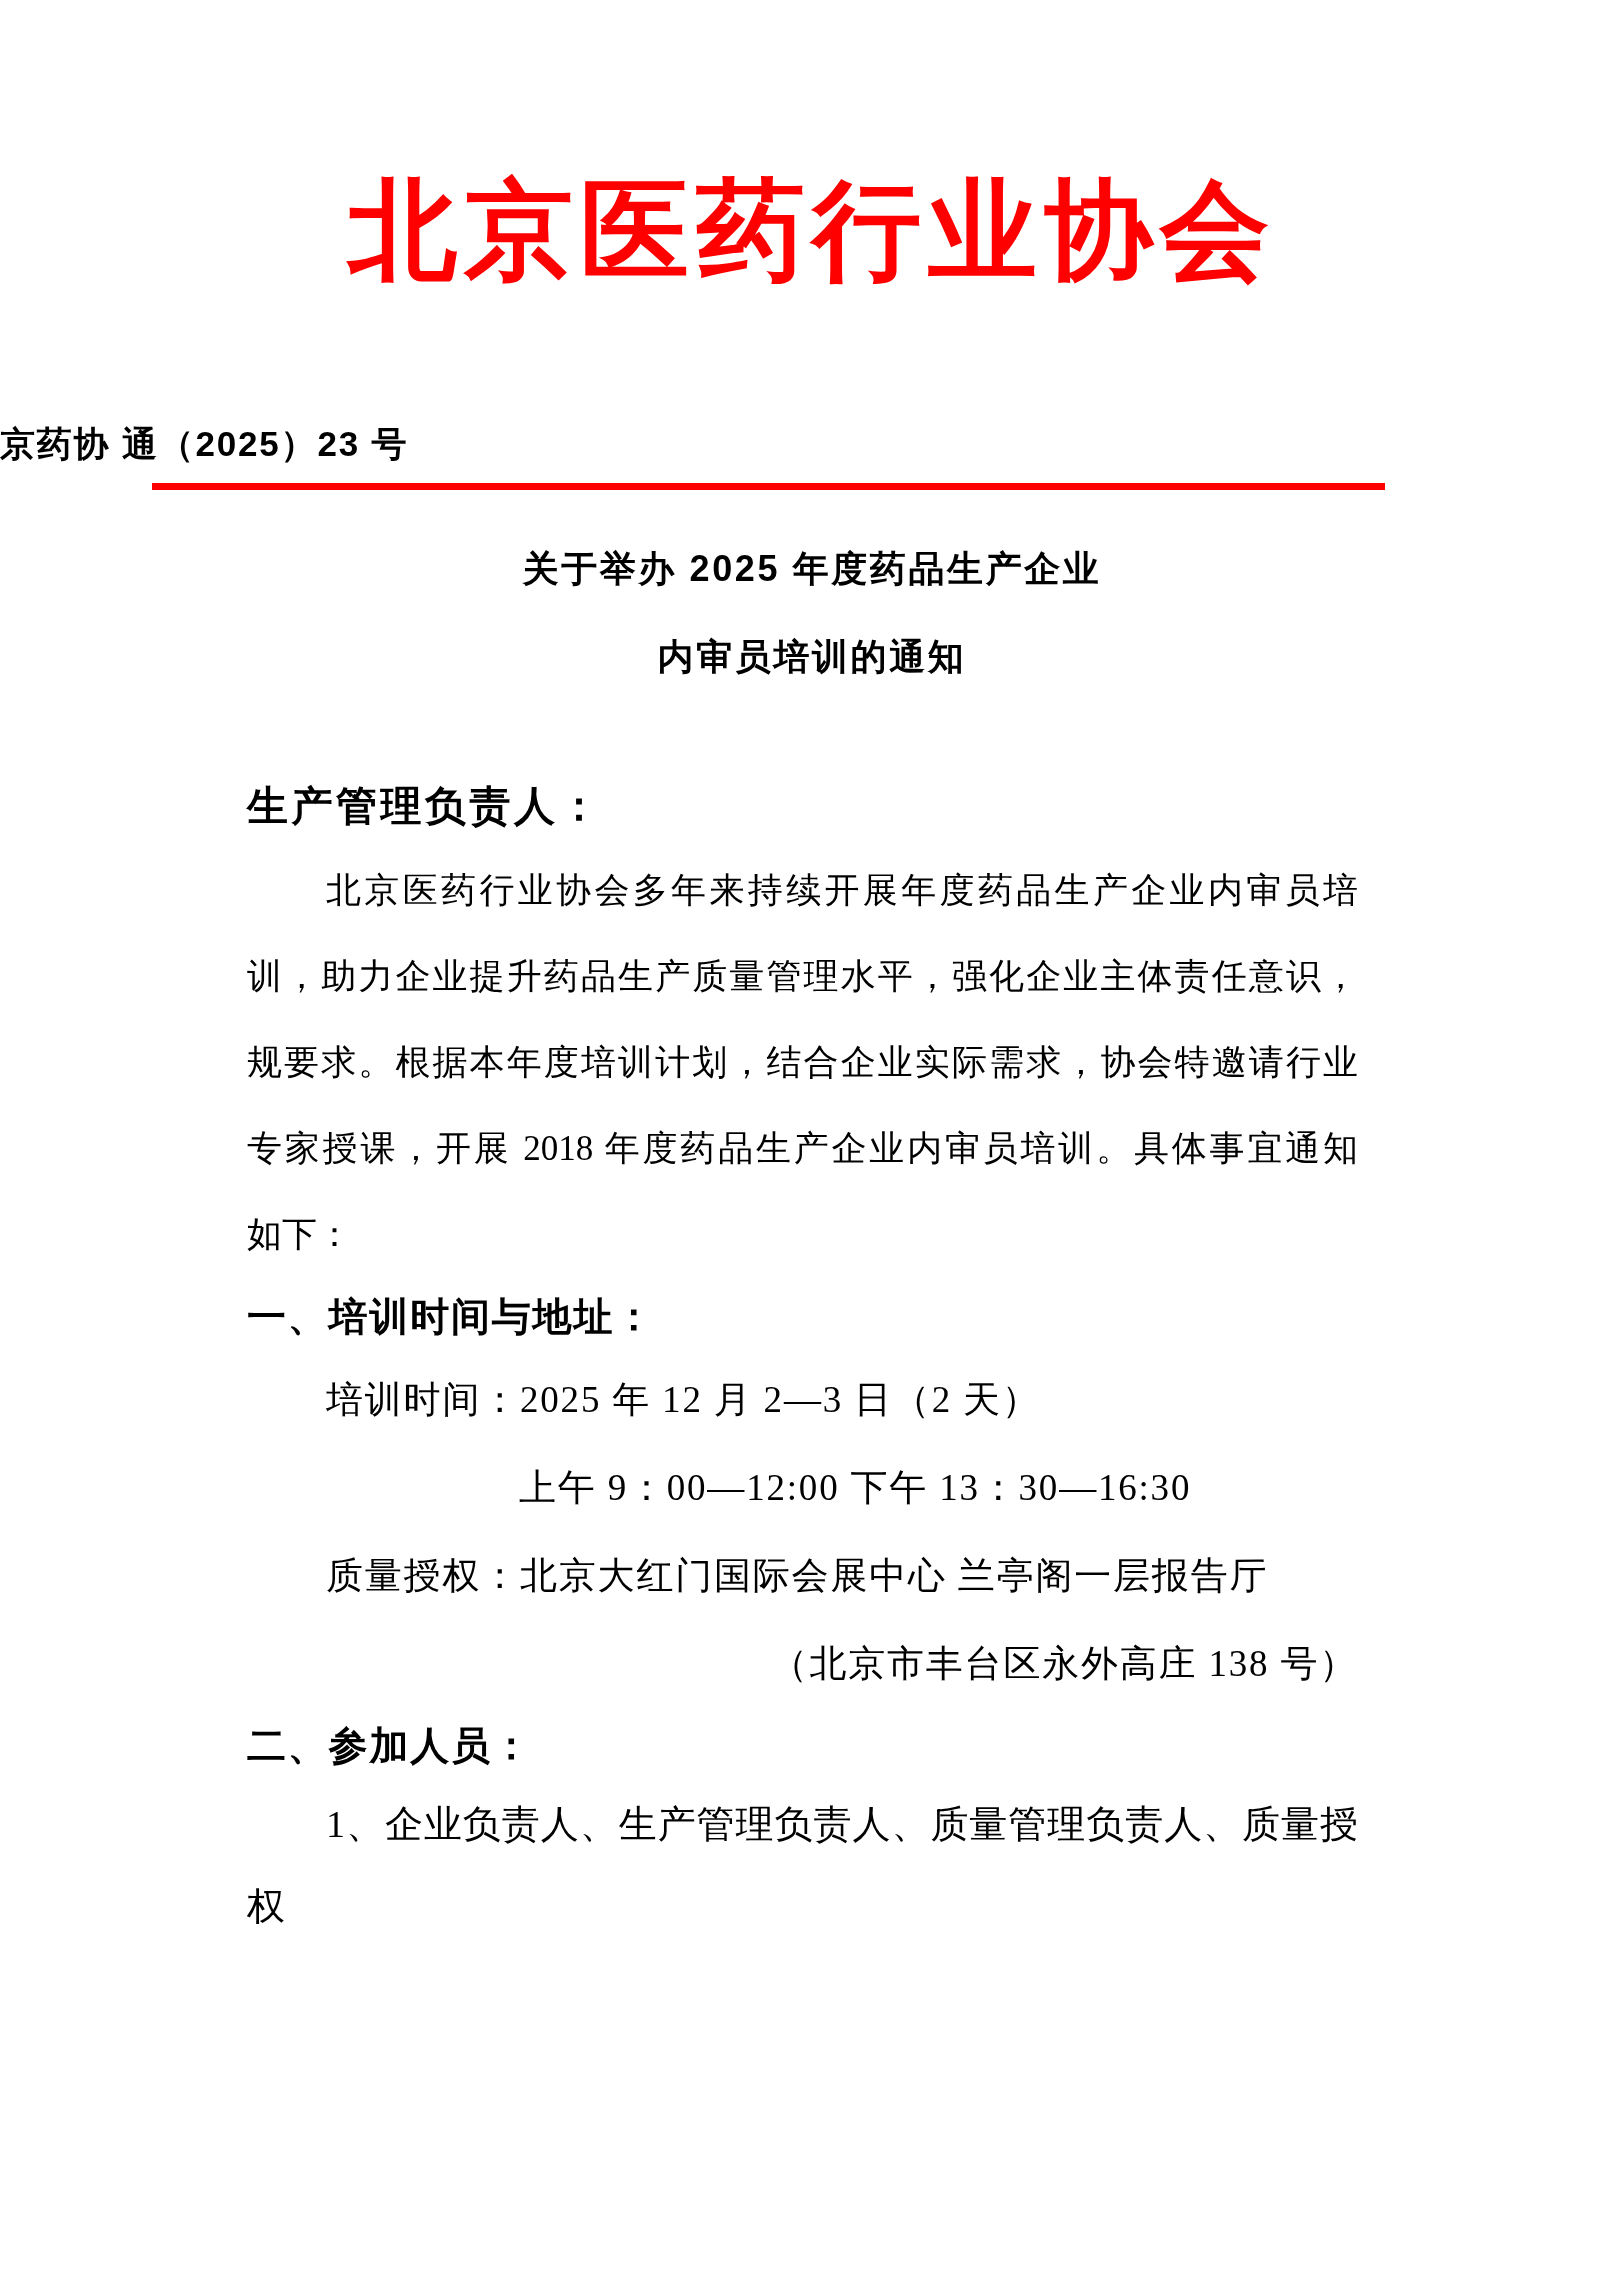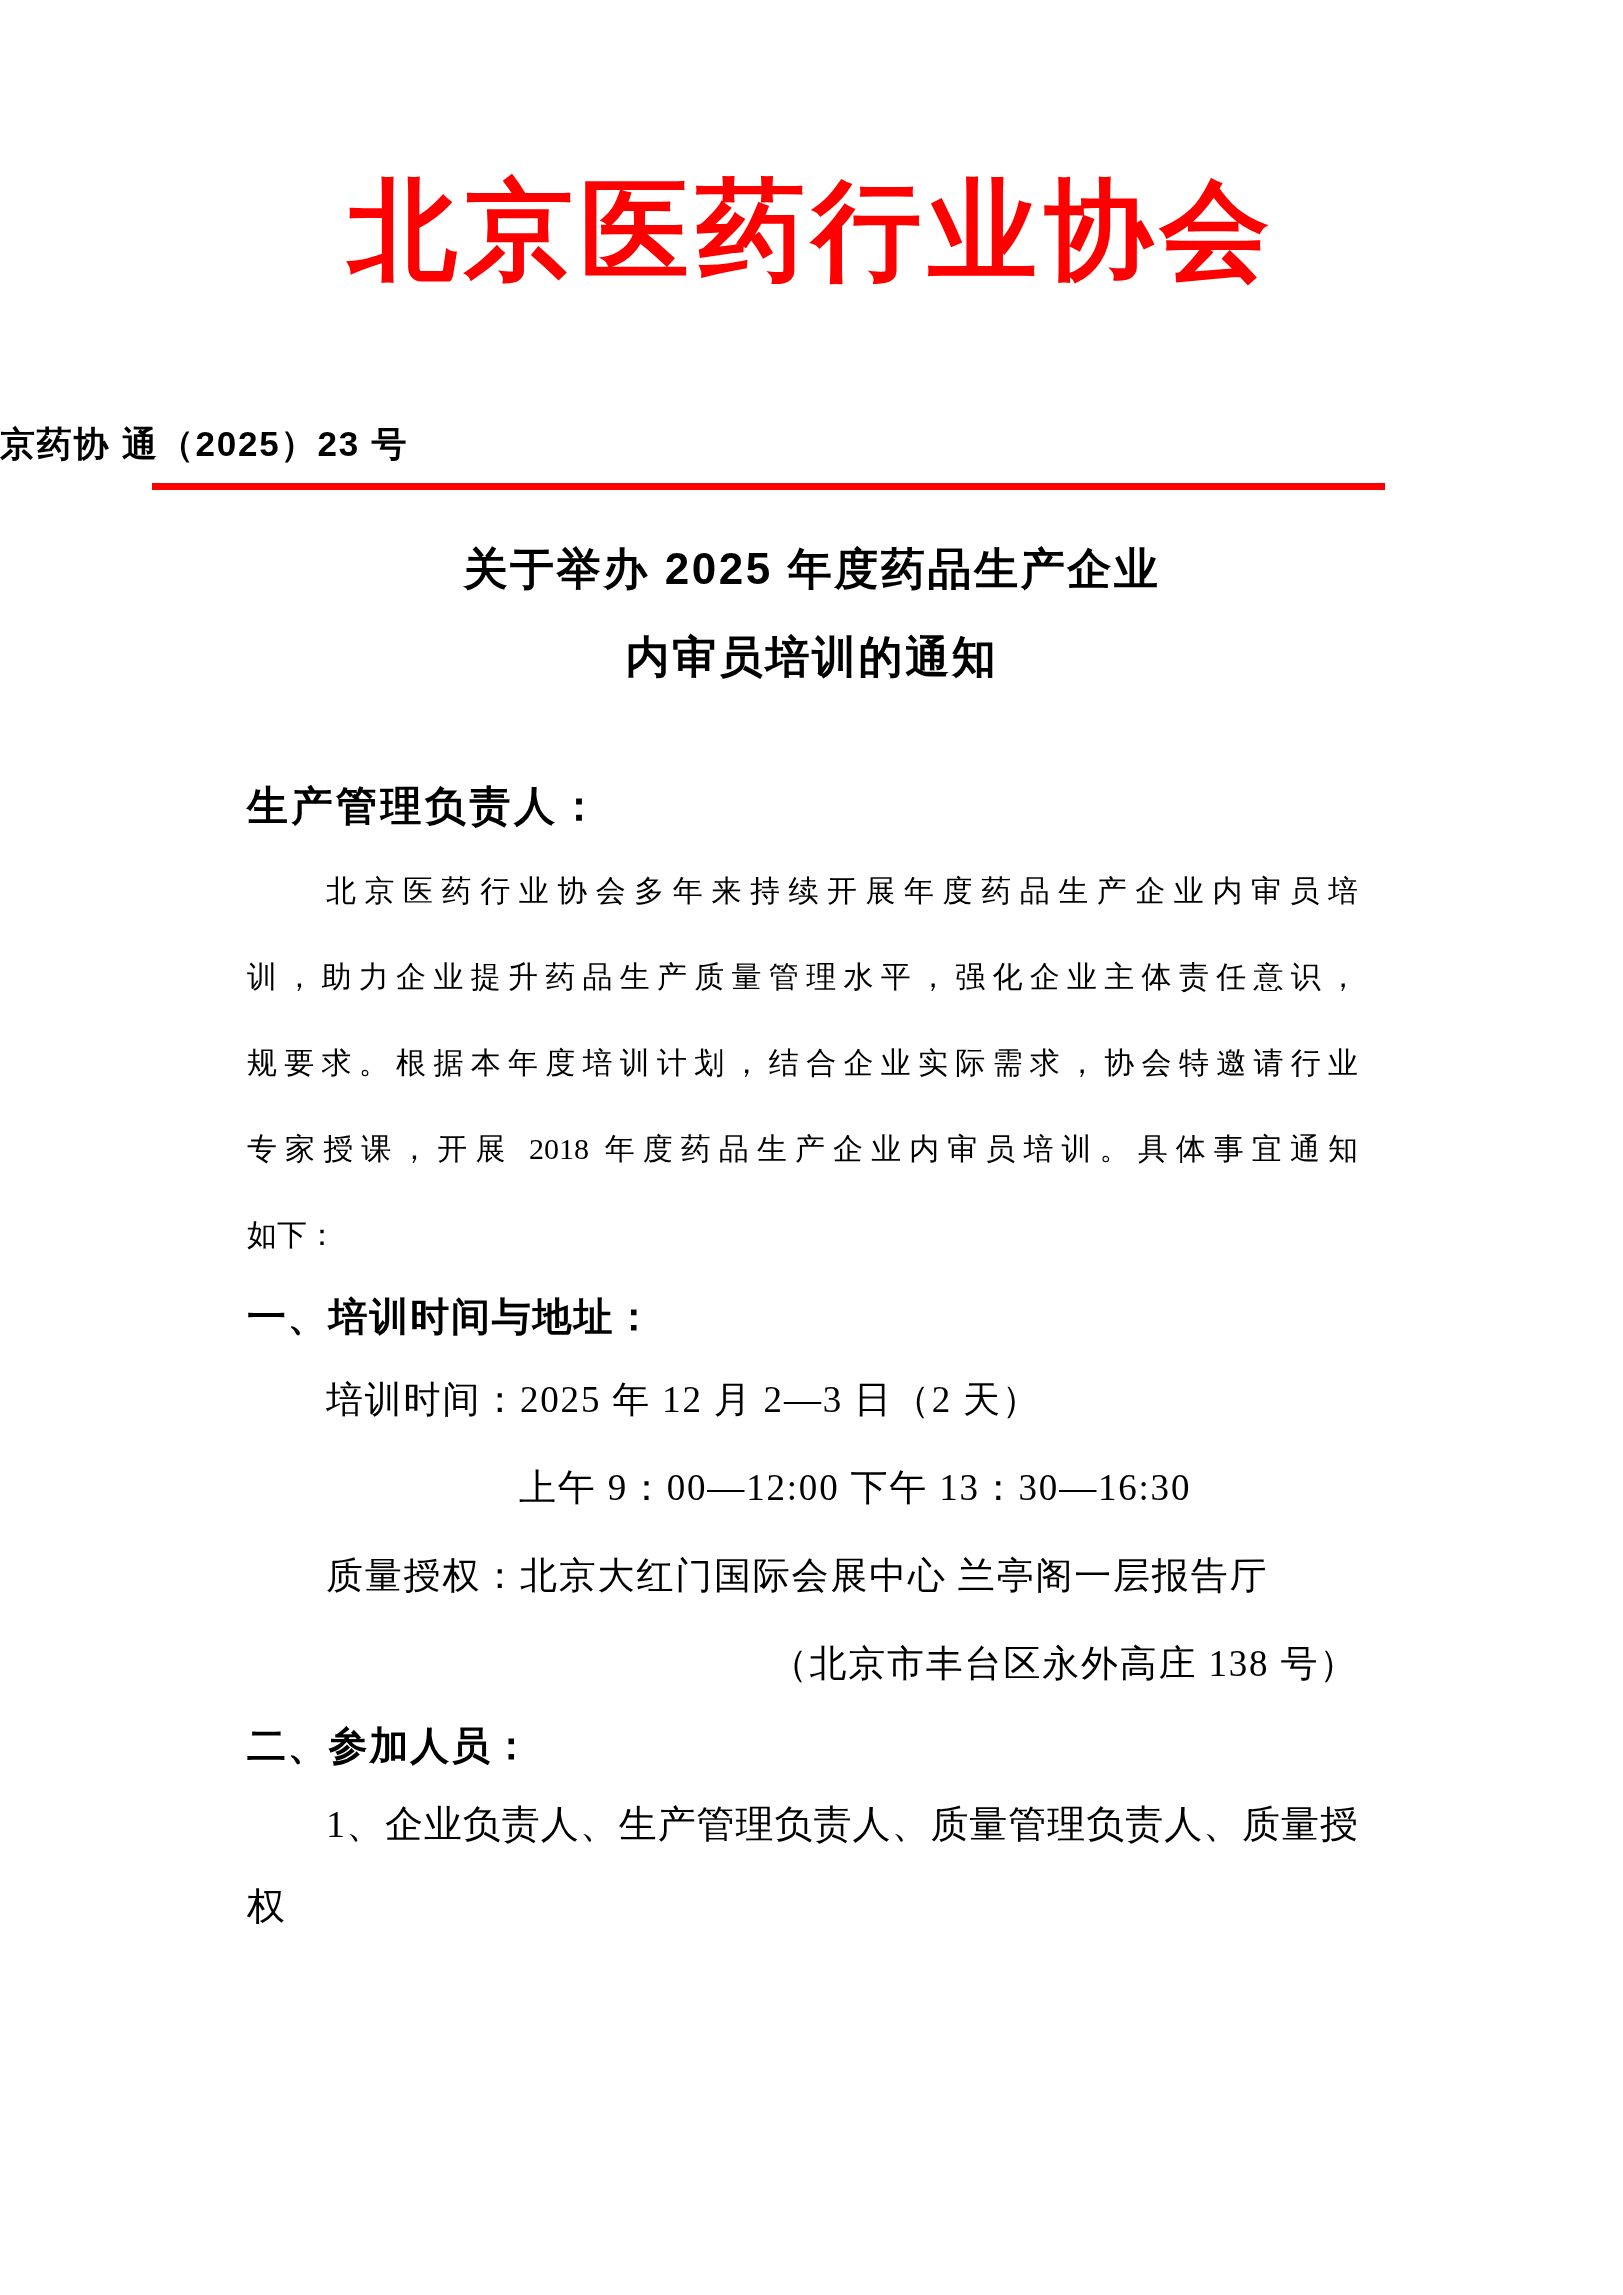--- a/index.html
+++ b/index.html
@@ -42,41 +42,41 @@
     margin-left: 152px;
     width: 1233px;
     height: 7px;
     background: var(--accent-red, #fe0000);
   }
   .doc-title {
     margin-top: 35px;
     text-align: center;
     font-family: "Liberation Sans", "DejaVu Sans", sans-serif;
     font-weight: bold;
-    font-size: 44px;
+    font-size: 36px;
     line-height: 88px;
     letter-spacing: 2.6px;
   }
   
   .content {
     margin-left: 247px;
     width: 1111px;
   }
   .salutation {
     margin-top: 78px;
     font-size: 41px;
     line-height: 55px;
     font-weight: bold;
     letter-spacing: 3.5px;
   }
   .body-par {
     margin-top: 14px;
   }
   .body-line {
-    font-size: 30px;
+    font-size: 35px;
     line-height: 86px;
     white-space: nowrap;
   }
   .jline {
     white-space: normal;
     text-align: justify;
     text-align-last: justify;
     text-justify: inter-character;
   }
   .indent2 { text-indent: 79px; }

